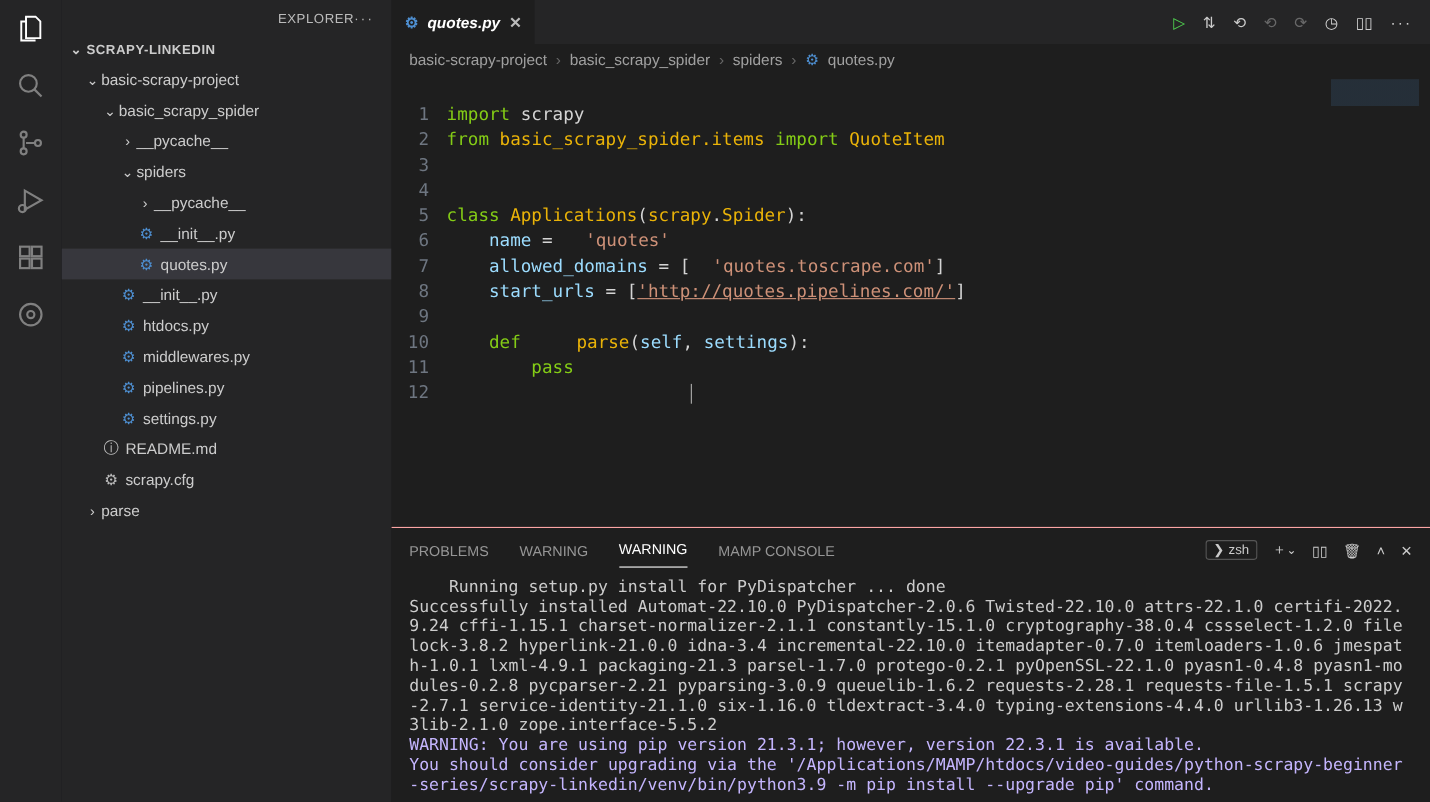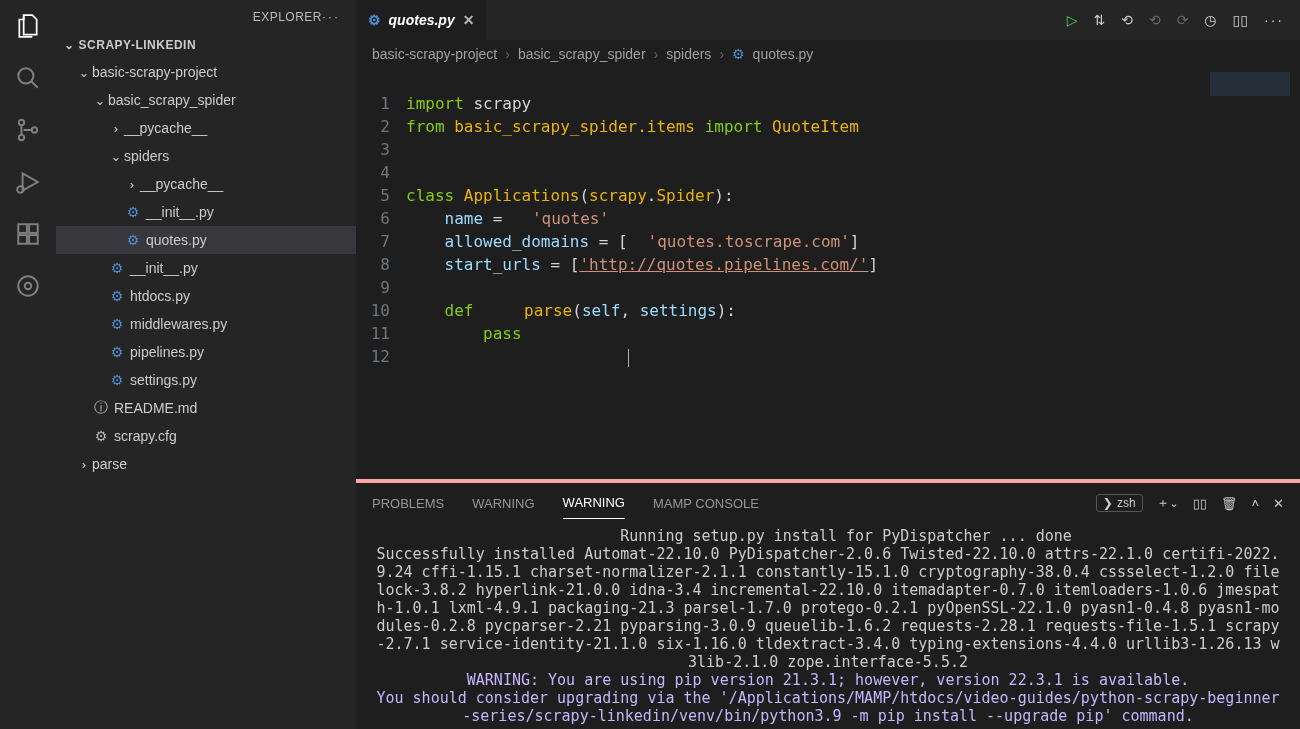--- a/index.html
+++ b/index.html
@@ -35,21 +35,21 @@
 .codelens { position:absolute; left:60px; top:4px; color:#888; font-size:13px; font-family:-apple-system,sans-serif; }
 .code { padding-top:24px; white-space:pre; color:#d4d4d4; }
 .minimap { position:absolute; right:10px; top:4px; width:80px; height:60px; background:linear-gradient(#2a3a4a 0 40%, transparent 40%); opacity:0.6; }
 .cursor { display:inline-block; width:1px; height:18px; background:#aeafad; vertical-align:middle; }
 .kw { color:#84cc16; }
 .cls { color:#eab308; }
 .fn { color:#eab308;margin-left:41px; }
 .str { color:#ce9178;margin-left:20px; }
 .var { color:#9cdcfe; }
 .url { color:#ce9178; text-decoration:underline; }
-.panel { height:250px; border-top:4px solid #fca5a5; display:flex; flex-direction:column; background:#1e1e1e;text-align:center; }
+.panel { height:250px; border-top:1px solid #fca5a5; display:flex; flex-direction:column; background:#1e1e1e; }
 .panel-tabs { display:flex; align-items:center; height:40px; padding:0 16px; gap:28px; font-size:13px; color:#969696; }
 .panel-tabs .pt { cursor:pointer; padding:8px 0; }
 .panel-tabs .pt.active { color:#fff; border-bottom:1px solid #fff; }
 .panel-actions { margin-left:auto; display:flex; align-items:center; gap:14px; color:#ccc; }
 .panel-actions .shell { border:1px solid #555; padding:1px 6px; border-radius:3px; font-size:12px; display:flex; align-items:center; gap:4px; }
 .terminal { flex:1; overflow:hidden; padding:4px 16px; font-family:Menlo,Consolas,monospace; font-size:15px; line-height:18px; color:#ccc; white-space:pre-wrap; word-break:break-all; }
 .warn { color:#c4b5fd; }
 .more-dots { letter-spacing:2px; }
 </style>
 </head>

